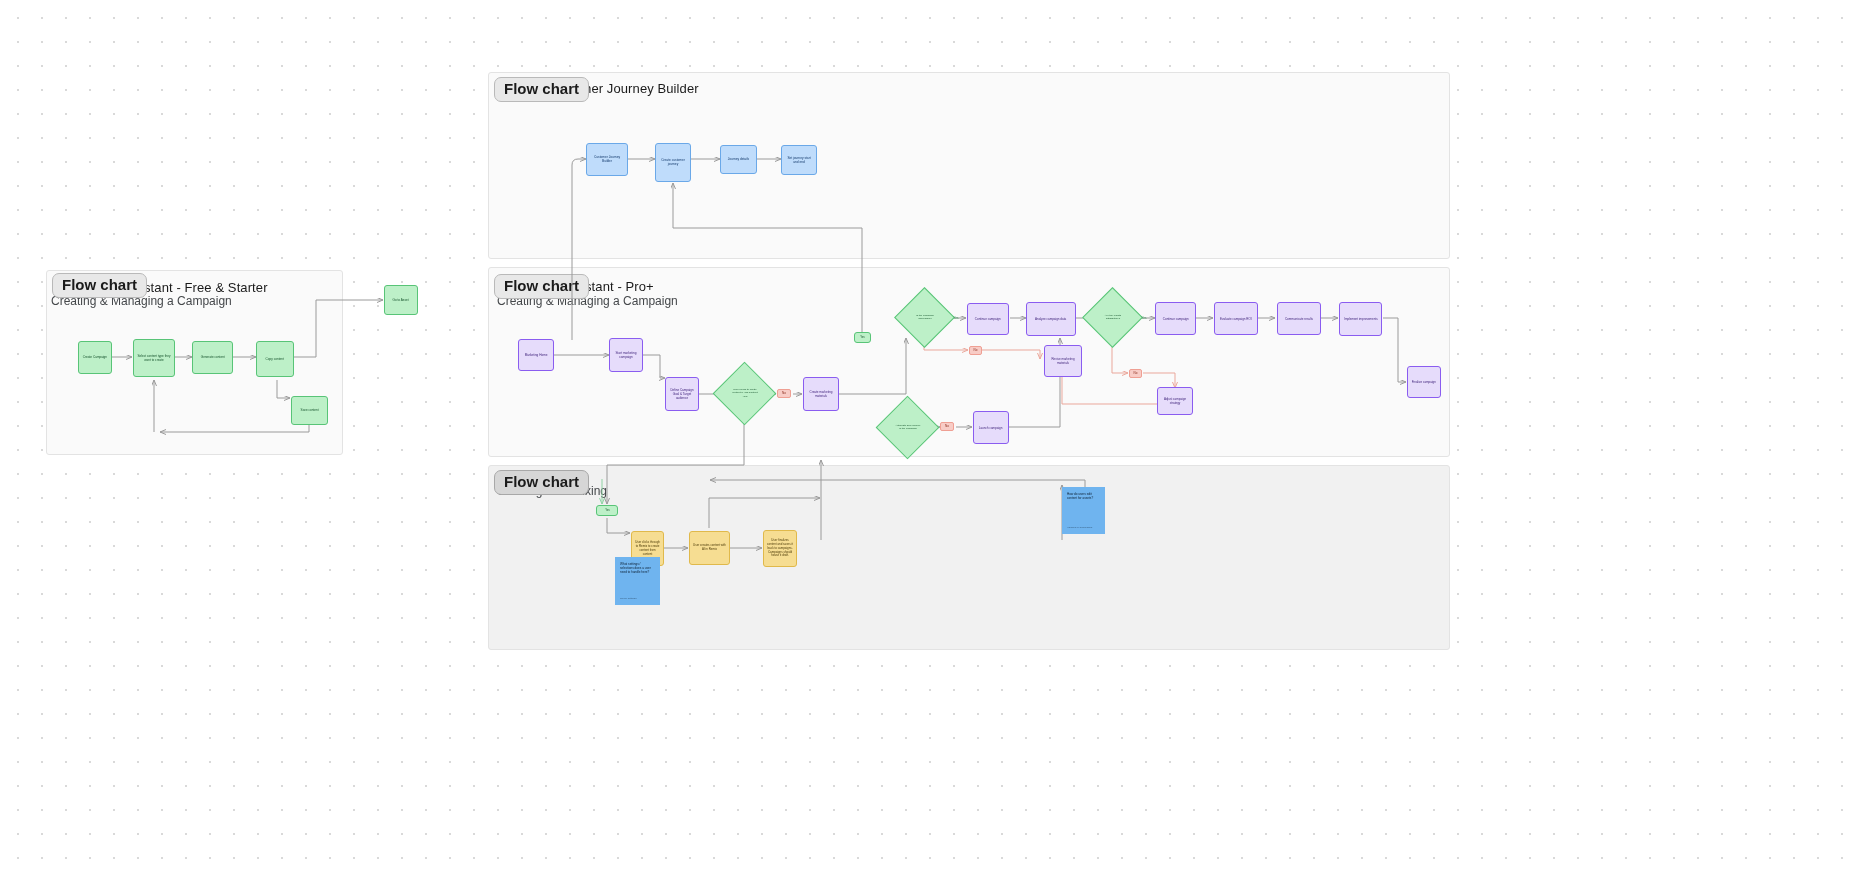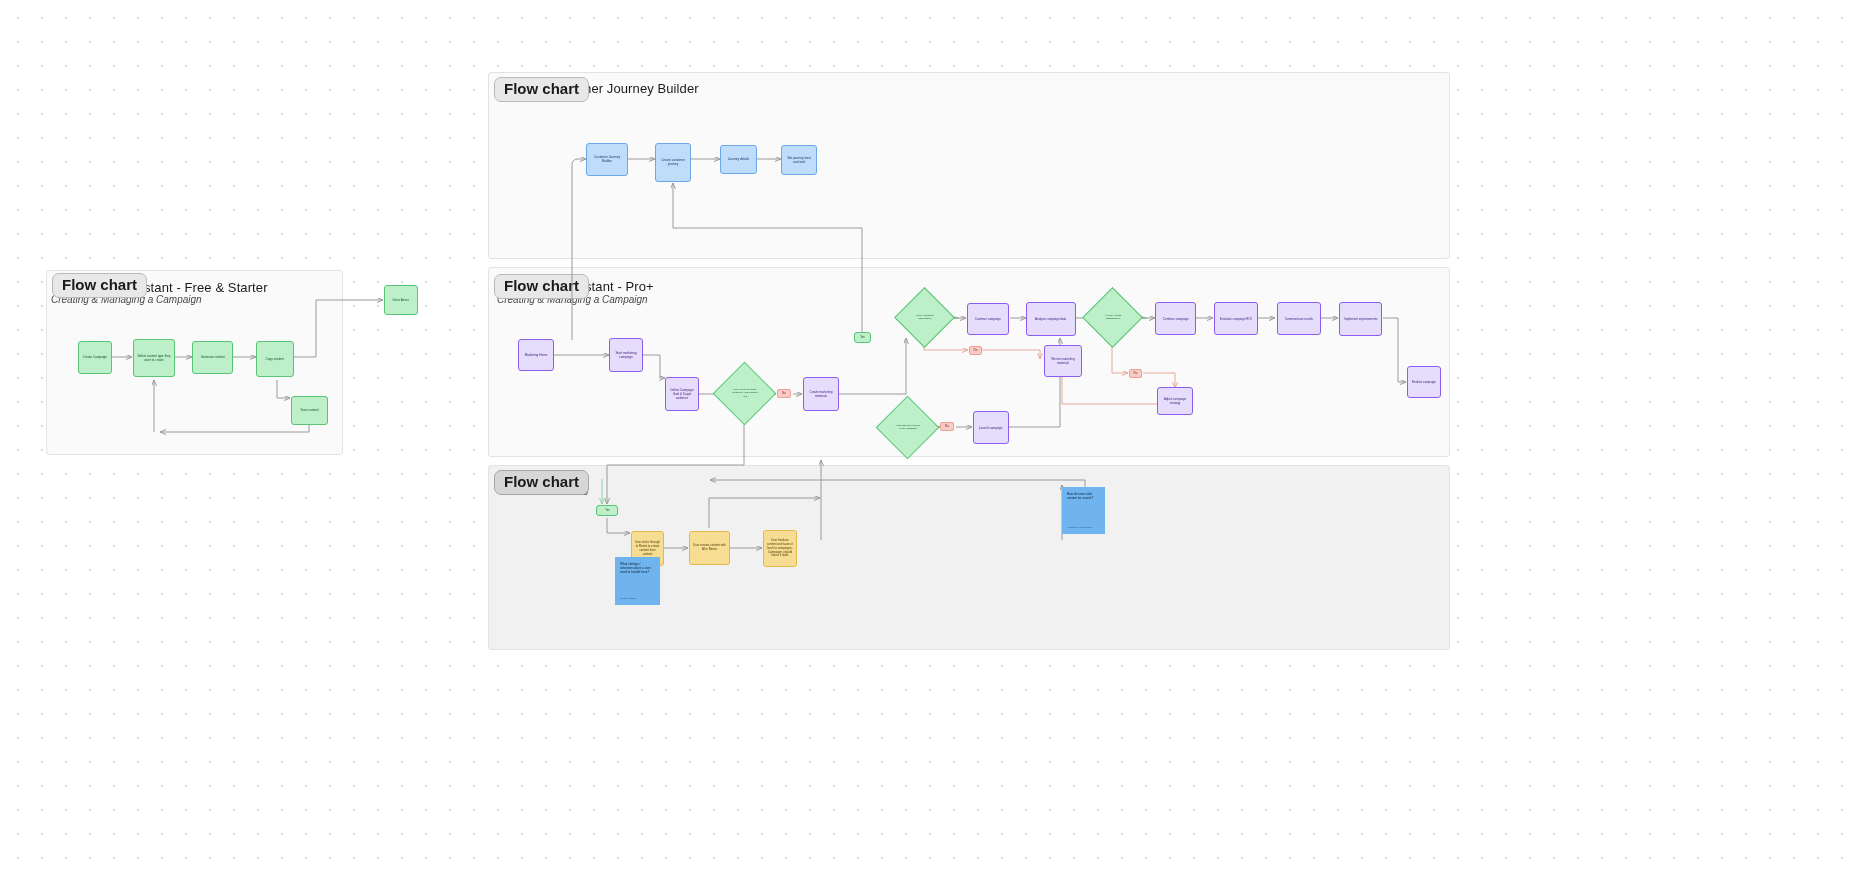--- a/index.html
+++ b/index.html
@@ -28,24 +28,23 @@
   .section.grey  { background: #f1f1f1; }
   .sec-title {
     position: absolute;
     font-size: 13px;
     color: #1a1a1a;
     white-space: nowrap;
     letter-spacing: .1px;
   }
   .sec-sub {
     position: absolute;
-    font-size: 10px;
+    font-size: 12px;
     color: #44474a;
     white-space: nowrap;
-    font-style: italic;
   }
   .badge {
     position: absolute;
     background: #e8e8e8;
     border: 1px solid #b9b9b9;
     border-radius: 7px;
     font-size: 15px;
     font-weight: bold;
     color: #1b1b1b;
     padding: 3px 9px 4px 9px;

